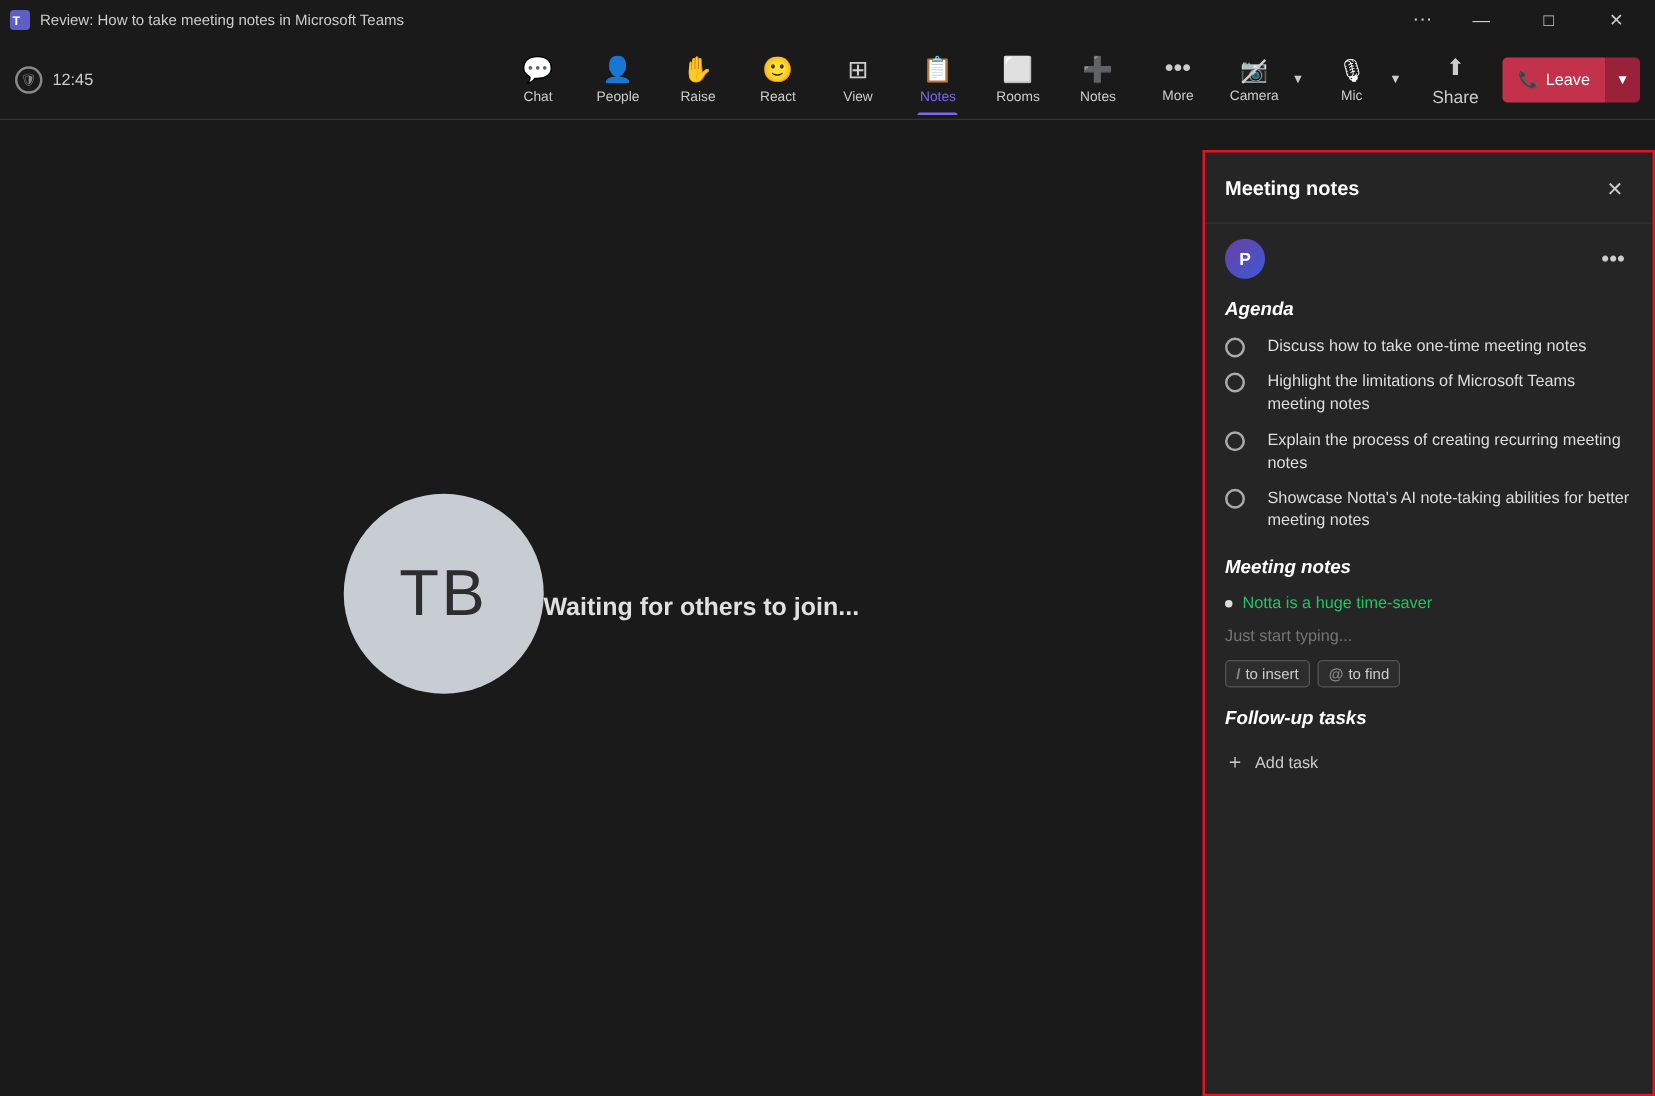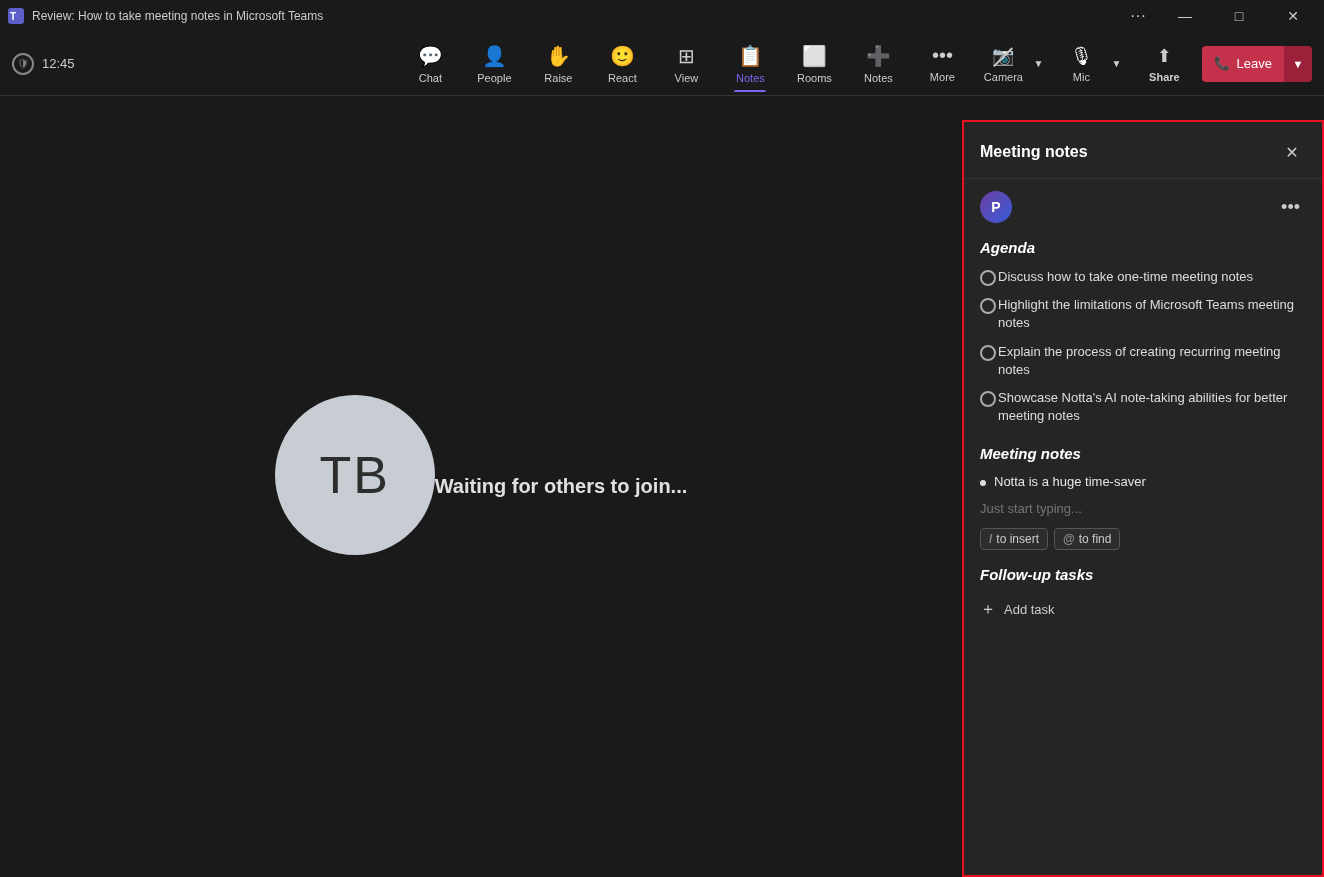--- a/index.html
+++ b/index.html
@@ -131,21 +131,21 @@
       width: 60px;
       height: 56px;
       cursor: pointer;
       border-radius: 6px;
       gap: 4px;
       background: transparent;
       border: none;
       color: #ccc;
       position: relative;
     }
-    .nav-btn .nav-label { font-size: 11px; font-weight: bold; }
+    .nav-btn .nav-label { font-size: 14px; }
     .nav-btn-icon { font-size: 18px; }
     .camera-btn {
       display: flex;
       align-items: center;
       gap: 0;
     }
     .camera-main {
       display: flex;
       flex-direction: column;
       align-items: center;
@@ -333,21 +333,21 @@
       font-size: 15px;
       font-weight: 700;
       color: #fff;
       margin-bottom: 12px;
       font-style: italic;
     }
     .agenda-items { margin-bottom: 20px; }
     .agenda-item {
       display: flex;
       align-items: flex-start;
-      gap: 2px;
+      gap: 18px;
       margin-bottom: 10px;
     }
     .agenda-checkbox {
       width: 16px;
       height: 16px;
       border: 2px solid #aaa;
       border-radius: 50%;
       flex-shrink: 0;
       margin-top: 2px;
     }
@@ -368,21 +368,21 @@
     .bullet-dot {
       width: 6px;
       height: 6px;
       background: #ddd;
       border-radius: 50%;
       margin-top: 6px;
       flex-shrink: 0;
     }
     .bullet-text {
       font-size: 13px;
-      color: #e5e5e5;
+      color: #22c55e;
     }
     .notes-input {
       width: 100%;
       background: transparent;
       border: none;
       color: #888;
       font-size: 13px;
       padding: 4px 0;
       outline: none;
       font-family: 'Segoe UI', Arial, sans-serif;

